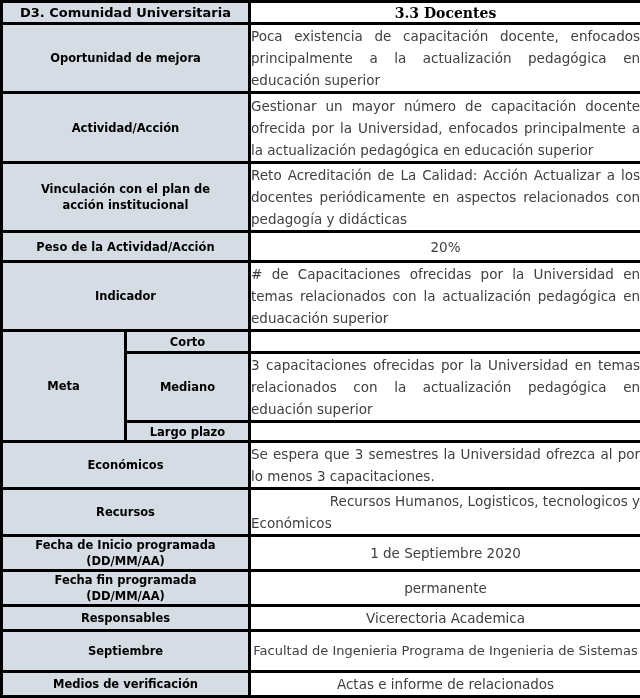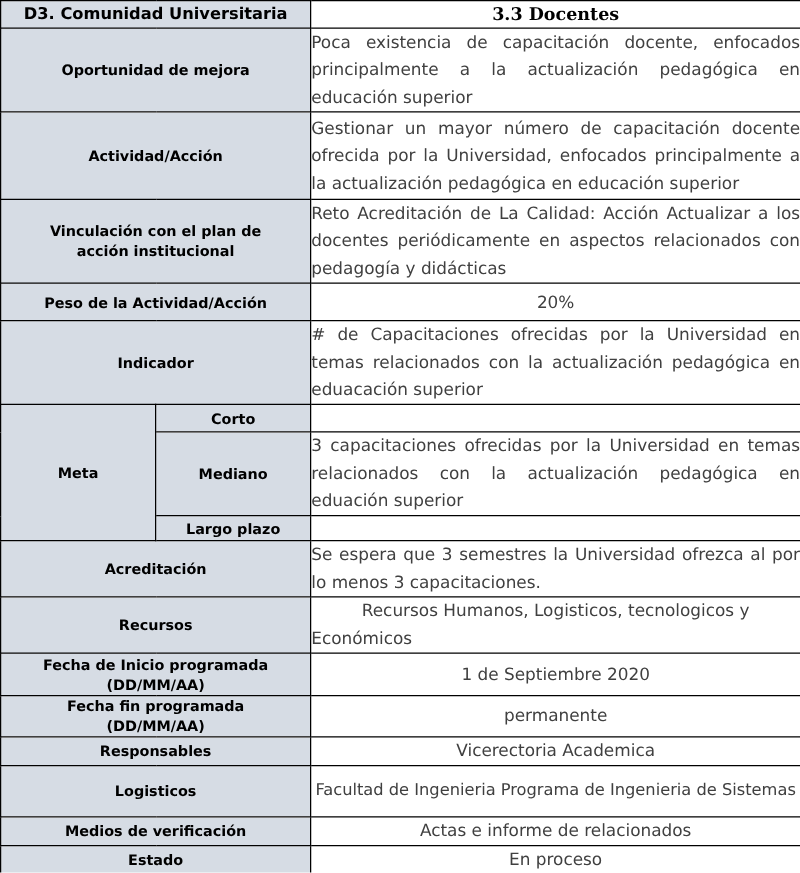--- a/index.html
+++ b/index.html
@@ -4,21 +4,21 @@
 <style>
   html, body { margin:0; padding:0; background:#ffffff; }
   body { width:640px; height:698px; overflow:hidden; }
   table.sheet {
     border-collapse: collapse;
     table-layout: fixed;
     width: 640px;
     font-family: "DejaVu Sans", "Liberation Sans", sans-serif;
   }
   table.sheet td {
-    border: 1px solid #000000;
+    border: 3px solid #000000;
     padding: 0;
     overflow: hidden;
     vertical-align: middle;
   }
   td.lbl {
     background: #d6dce4;
     text-align: center;
     font-weight: bold;
     font-size: 11.5px;
     line-height: 16px;
@@ -83,41 +83,41 @@
   </tr>
   <tr style="height:62px">
     <td class="lbl">Mediano</td>
     <td class="val">3 capacitaciones ofrecidas por la Universidad en temas relacionados con la actualización pedagógica en eduación superior</td>
   </tr>
   <tr style="height:20px">
     <td class="lbl">Largo plazo</td>
     <td class="val"></td>
   </tr>
   <tr style="height:42px">
-    <td class="lbl" colspan="2">Acreditación</td>
+    <td class="lbl" colspan="2">Económicos</td>
     <td class="val">Se espera que 3 semestres la Universidad ofrezca al por lo menos 3 capacitaciones.</td>
   </tr>
   <tr style="height:43px">
     <td class="lbl" colspan="2">Recursos</td>
-    <td class="val" style="text-align:center">Recursos Humanos, Logisticos,  tecnologicos y Económicos</td>
+    <td class="val" style="text-align:right">Recursos Humanos, Logisticos,  tecnologicos y Económicos</td>
   </tr>
   <tr style="height:34px">
     <td class="lbl" colspan="2" style="padding:0 26px">Fecha de Inicio programada (DD/MM/AA)</td>
     <td class="val center">1 de Septiembre 2020</td>
   </tr>
   <tr style="height:32px">
     <td class="lbl" colspan="2" style="padding:0 40px">Fecha fin  programada (DD/MM/AA)</td>
     <td class="val center">permanente</td>
   </tr>
   <tr style="height:21px">
     <td class="lbl" colspan="2">Responsables</td>
     <td class="val center">Vicerectoria Academica</td>
   </tr>
   <tr style="height:41px">
-    <td class="lbl" colspan="2">Logisticos</td>
+    <td class="lbl" colspan="2">Septiembre</td>
     <td class="val center" style="font-size:13px">Facultad de Ingenieria Programa de Ingenieria de Sistemas</td>
   </tr>
   <tr style="height:22px">
     <td class="lbl" colspan="2">Medios de verificación</td>
     <td class="val center">Actas e informe de relacionados</td>
   </tr>
   <tr style="height:21px">
     <td class="lbl" colspan="2">Estado</td>
     <td class="val center">En proceso</td>
   </tr>

